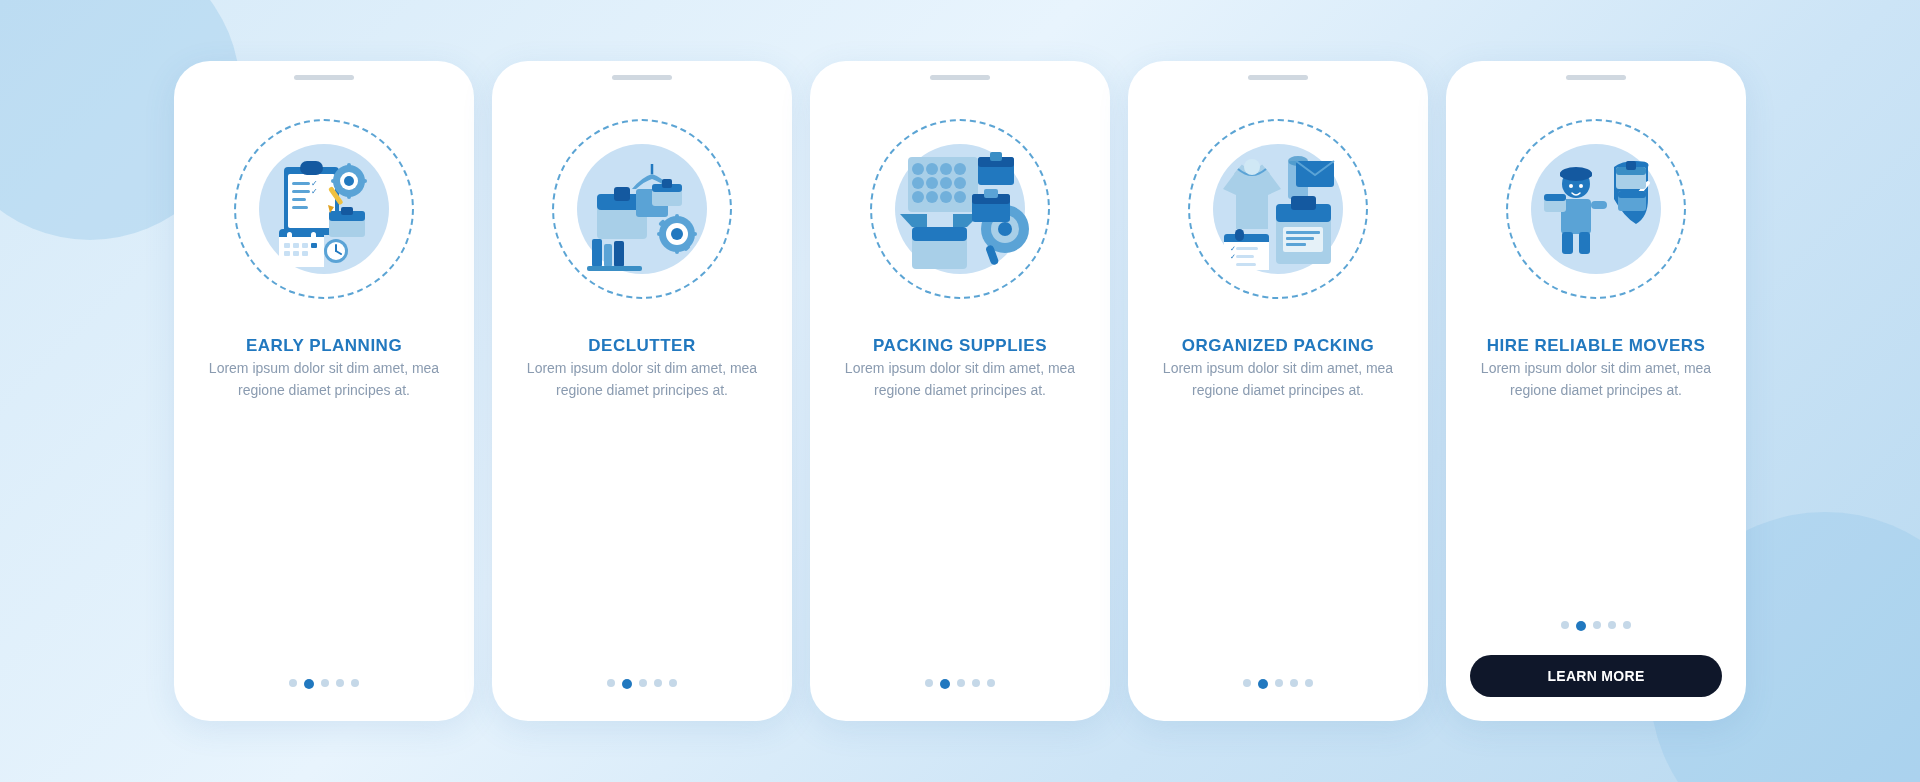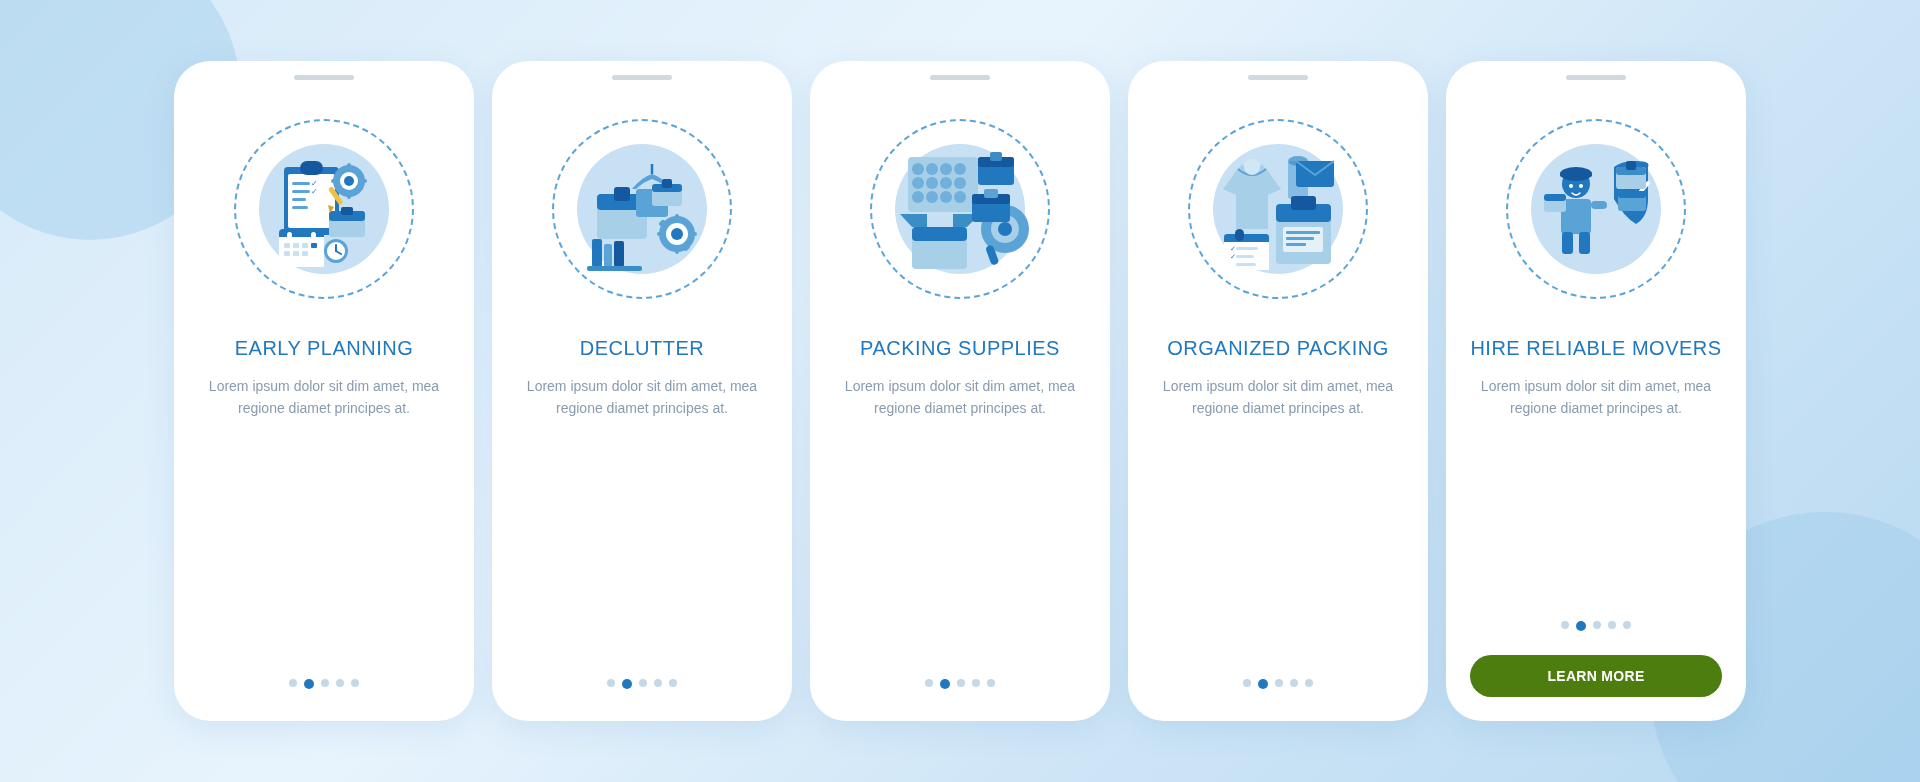--- a/index.html
+++ b/index.html
@@ -106,26 +106,25 @@
     }
 
     .icon-svg {
       position: relative;
       z-index: 2;
       width: 140px;
       height: 140px;
     }
 
     .card-title {
-      font-size: 20px;
-      font-weight: 400;
+      font-size: 17px;
+      font-weight: 700;
       color: #2178bf;
       text-align: center;
       letter-spacing: 0.5px;
-      margin-bottom: 14px;
       line-height: 1.3;
       text-transform: uppercase;
     }
 
     .card-description {
       font-size: 14px;
       color: #8a9bb0;
       text-align: center;
       line-height: 1.6;
       flex: 1;
@@ -146,21 +145,21 @@
     }
 
     .dot.active {
       background: #2178bf;
       width: 10px;
       height: 10px;
     }
 
     .learn-more-btn {
       margin-top: 16px;
-      background: #4d7c0f;
+      background: #0f172a;
       color: #ffffff;
       border: none;
       border-radius: 24px;
       padding: 13px 36px;
       font-size: 14px;
       font-weight: 700;
       cursor: pointer;
       letter-spacing: 0.3px;
       width: 100%;
     }

